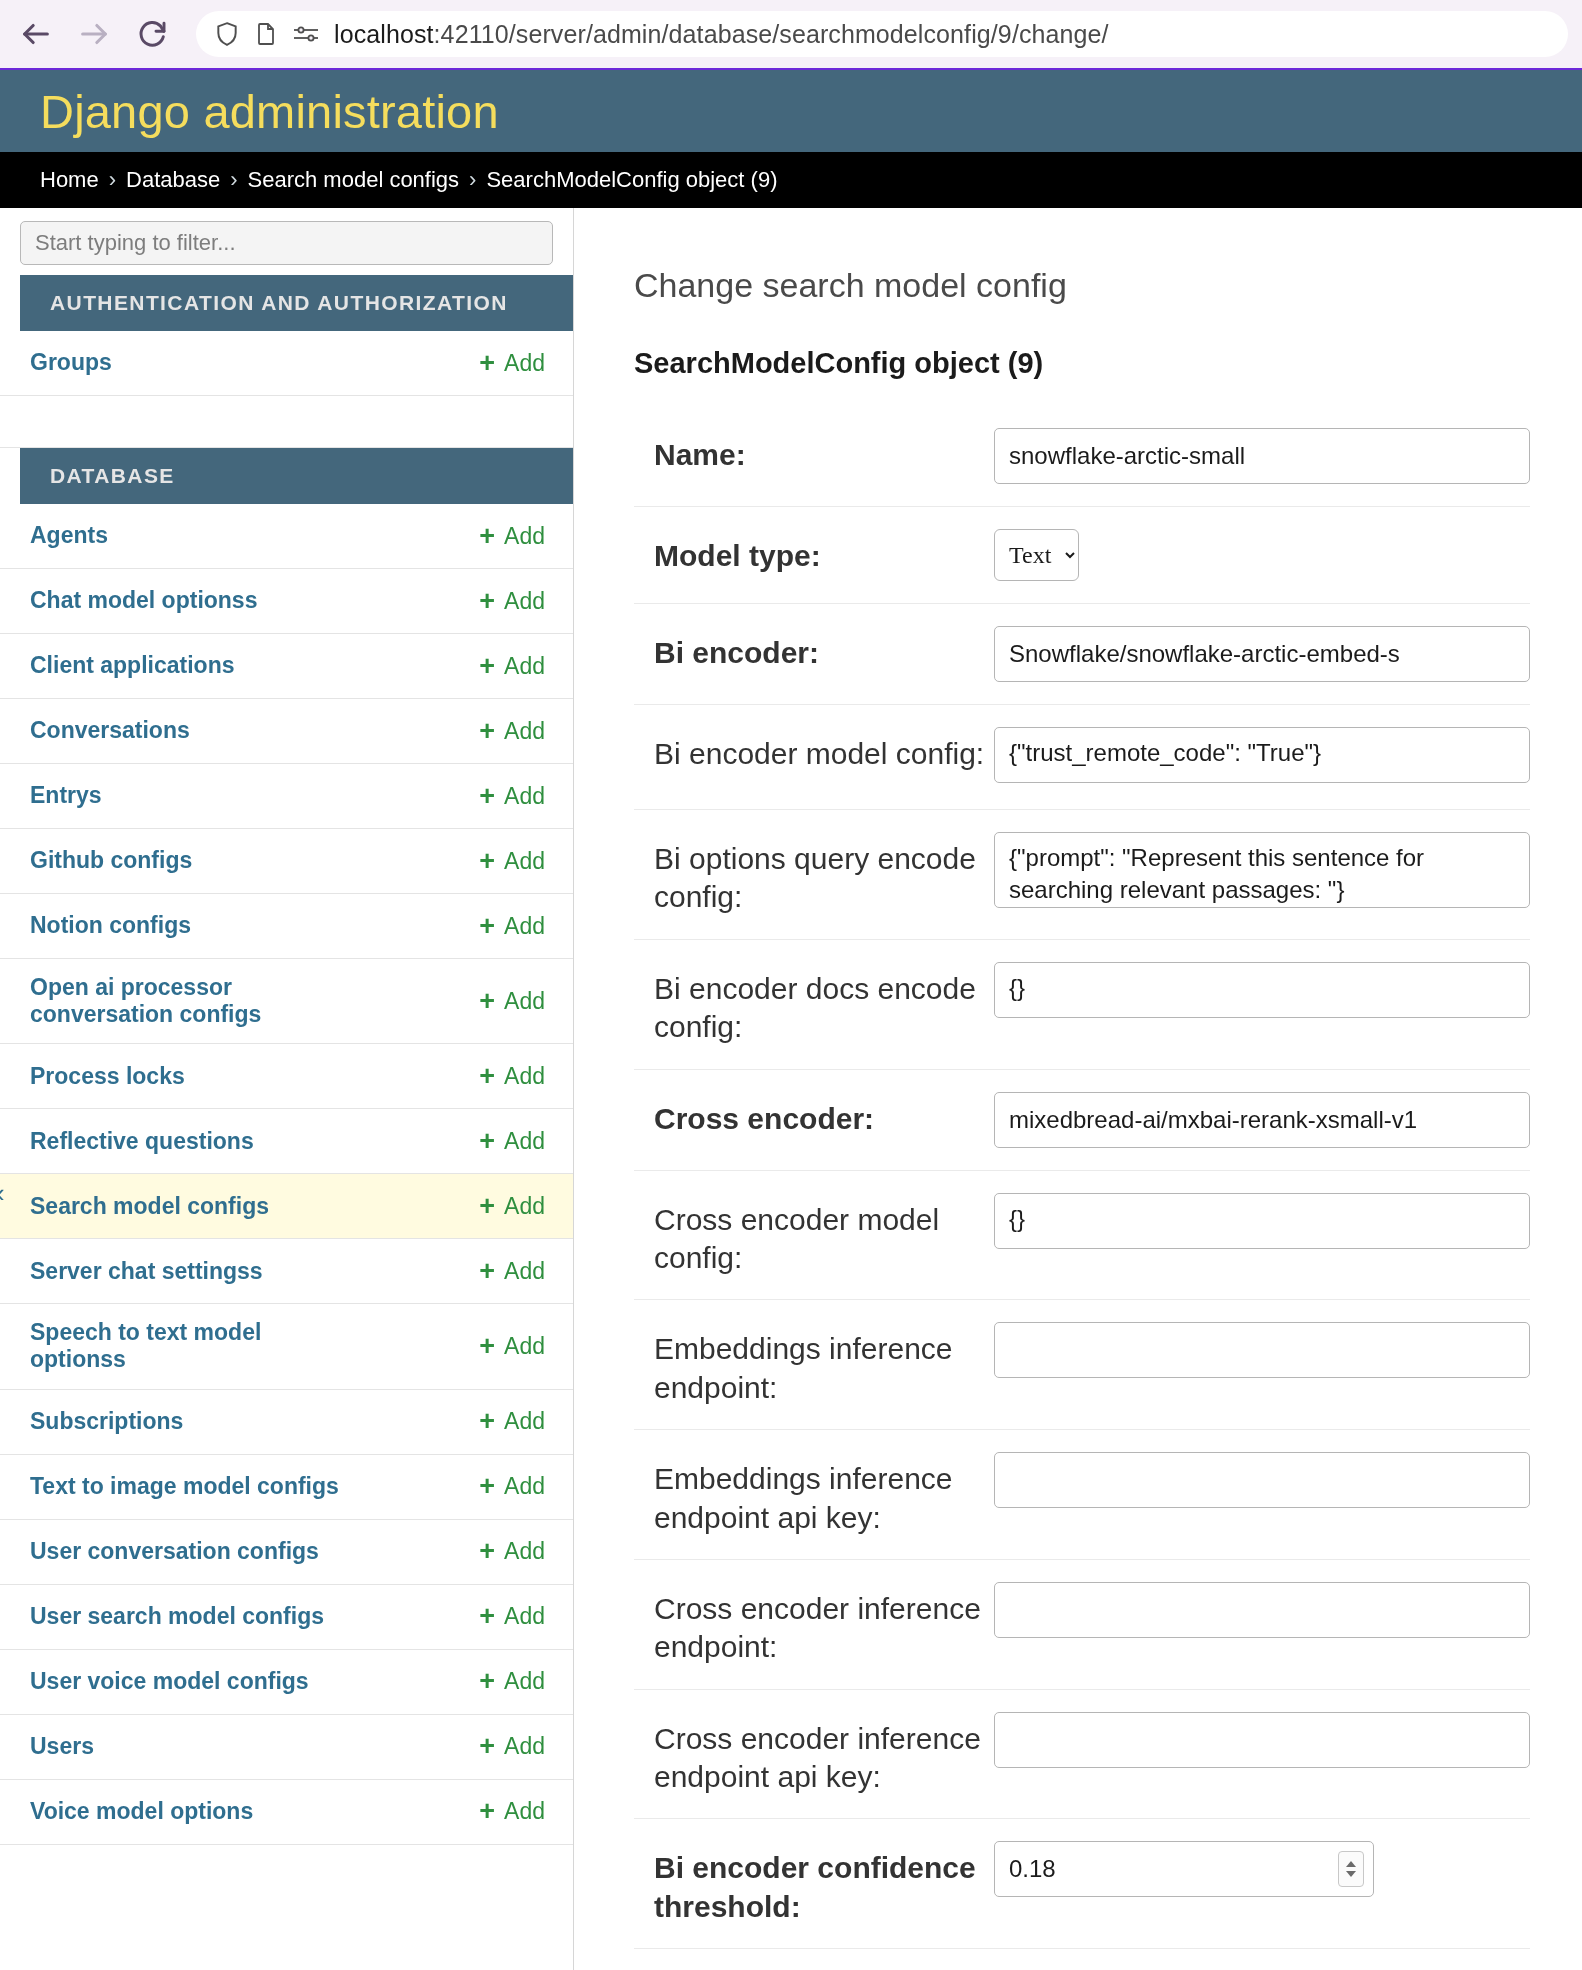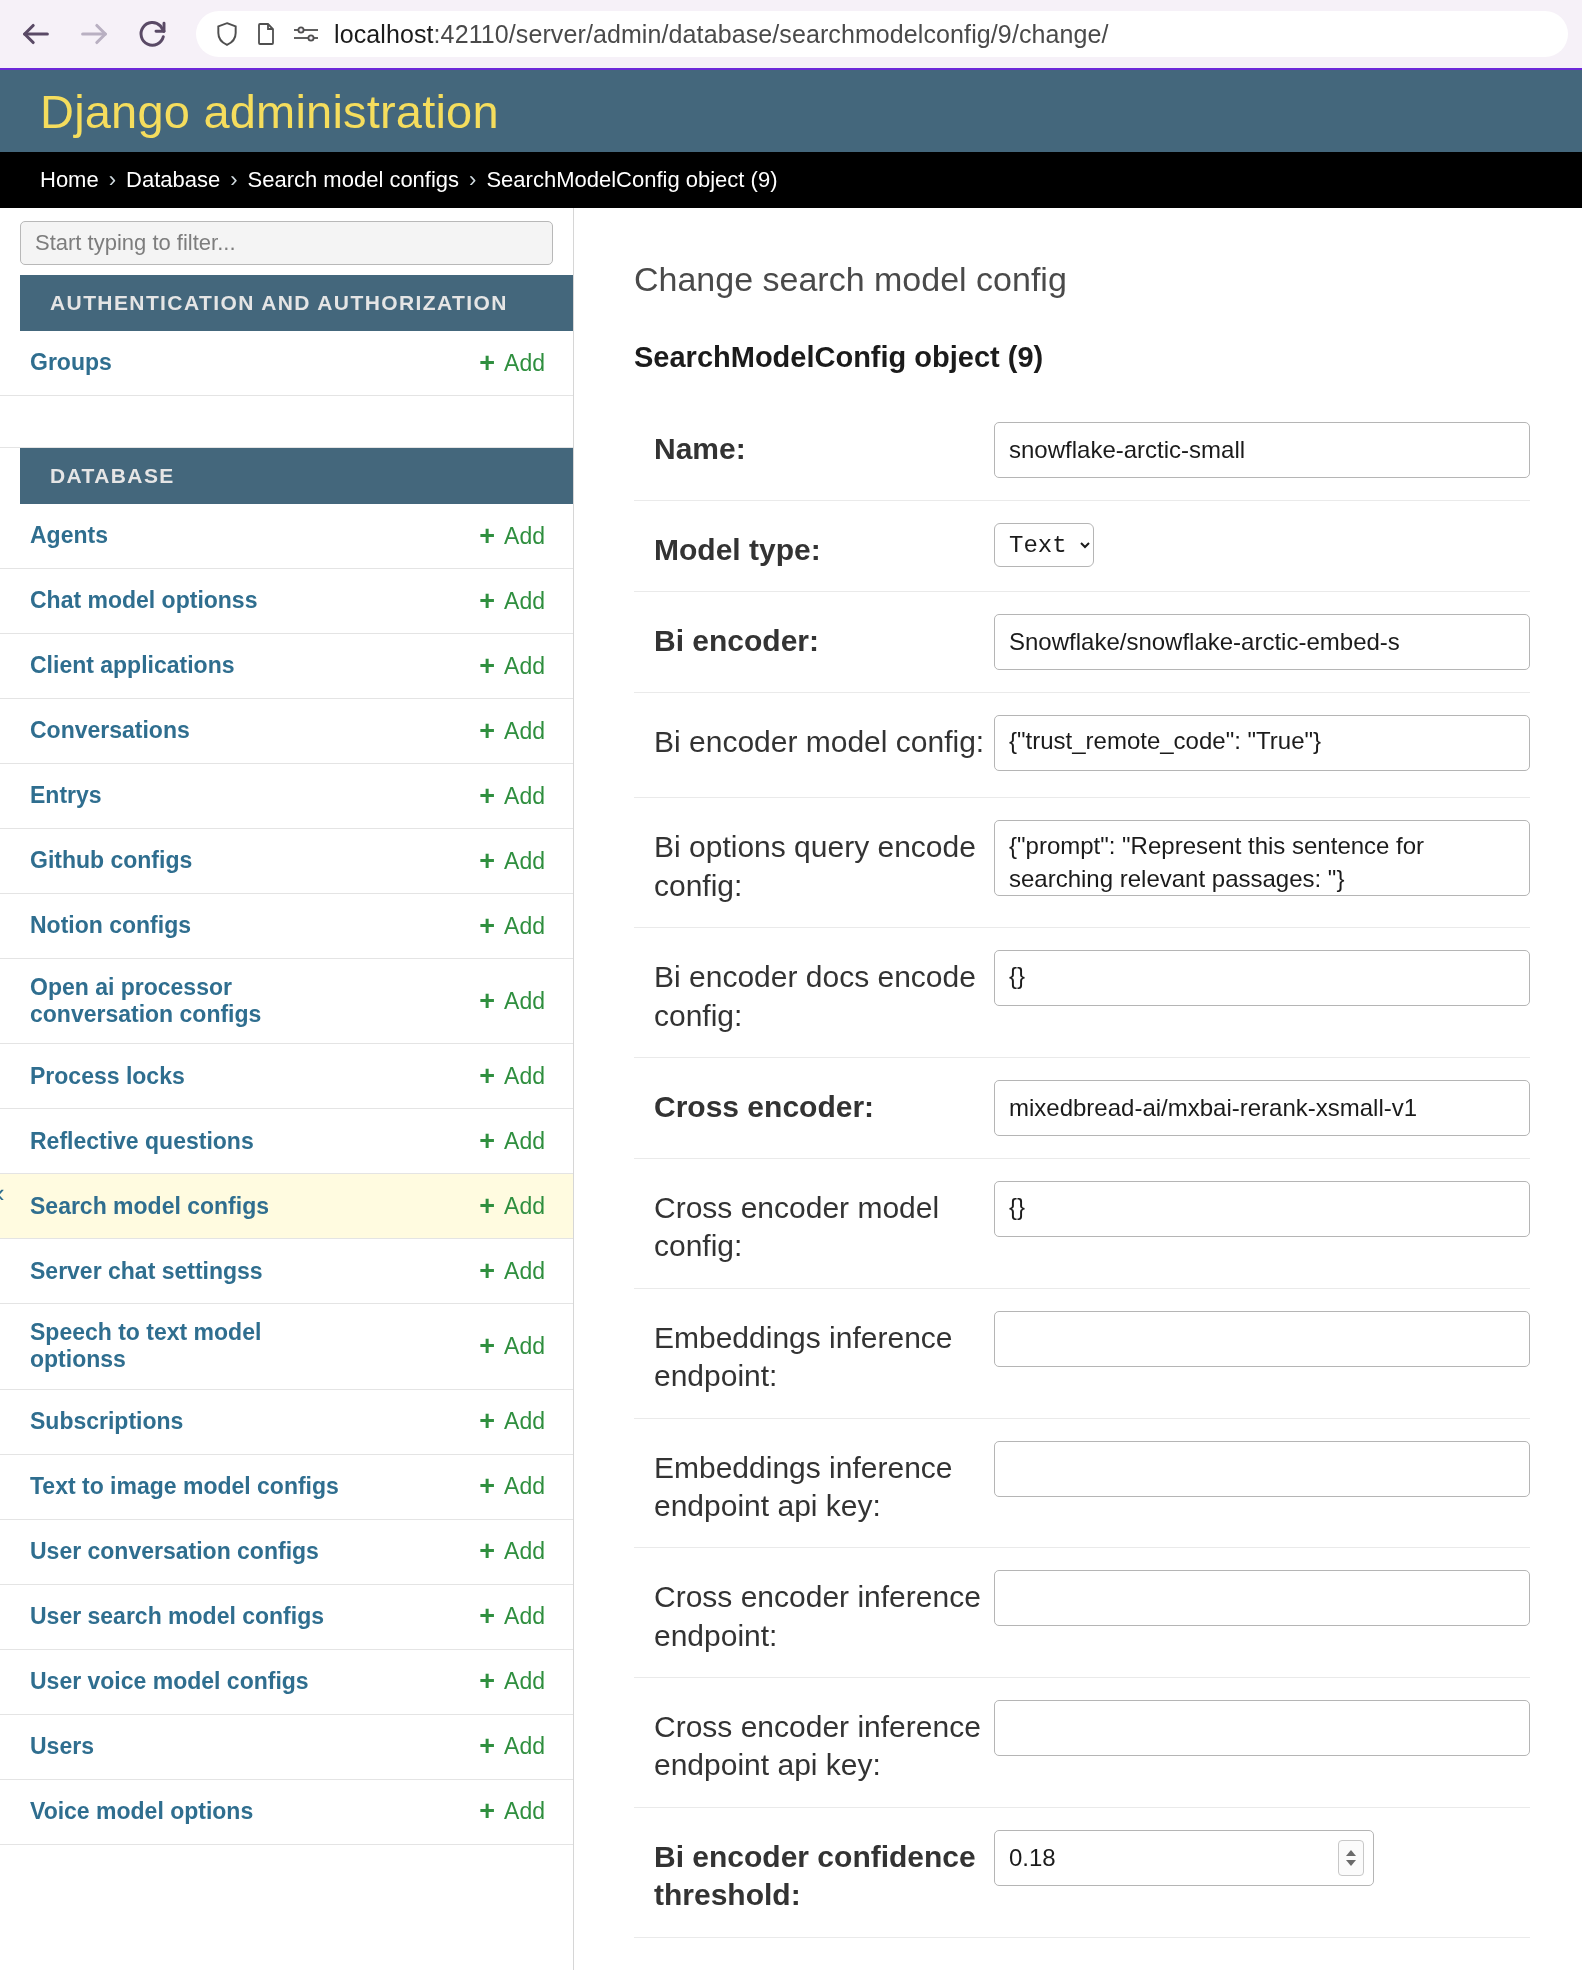--- a/index.html
+++ b/index.html
@@ -156,21 +156,21 @@
   
   .main {
     flex: 1;
     padding: 44px 52px 0 60px;
     overflow: hidden;
   }
   .page-title {
     font-size: 34px;
     color: #4a4a4a;
     font-weight: normal;
-    margin: 8px 0 42px 0;
+    margin: 14px 0 42px 0;
   }
   .object-title {
     font-size: 29px;
     color: #1b1b1b;
     font-weight: bold;
     margin: 0 0 26px 0;
   }
   .form-row {
     display: flex;
     align-items: flex-start;
@@ -207,27 +207,27 @@
     color: #1b1b1b;
     font-family: "Liberation Sans", sans-serif;
     resize: none;
     line-height: 1.35;
     background: #ffffff;
     overflow: hidden;
   }
   textarea.h1 { height: 56px; }
   textarea.h2 { height: 76px; }
   select.select-input {
-    height: 44px;
+    height: 52px;
     border: 1px solid #b5b5b5;
     border-radius: 6px;
     padding: 0 10px;
     font-size: 24px;
     color: #1b1b1b;
-    font-family: Liberation Mono, monospace;
+    font-family: Liberation Serif, serif;
     background: #ffffff;
   }
   .number-wrap { position: relative; width: 380px; }
   input.number-input {
     width: 100%;
     height: 56px;
     border: 1px solid #b5b5b5;
     border-radius: 5px;
     padding: 0 48px 0 14px;
     font-size: 24px;

